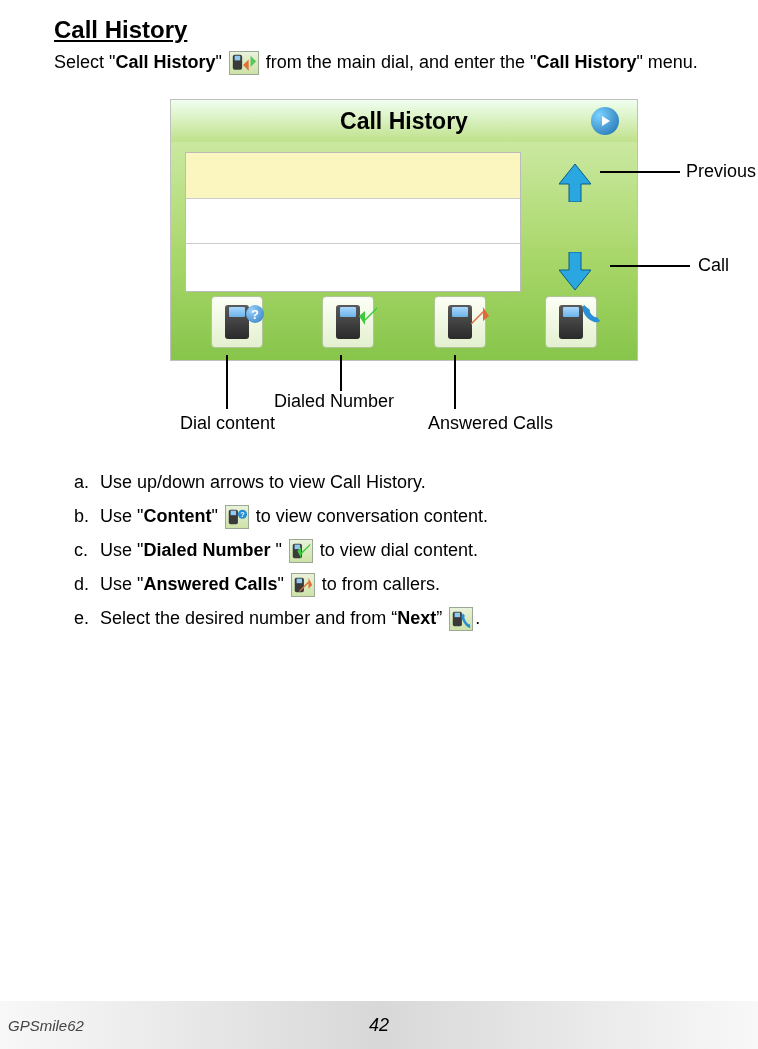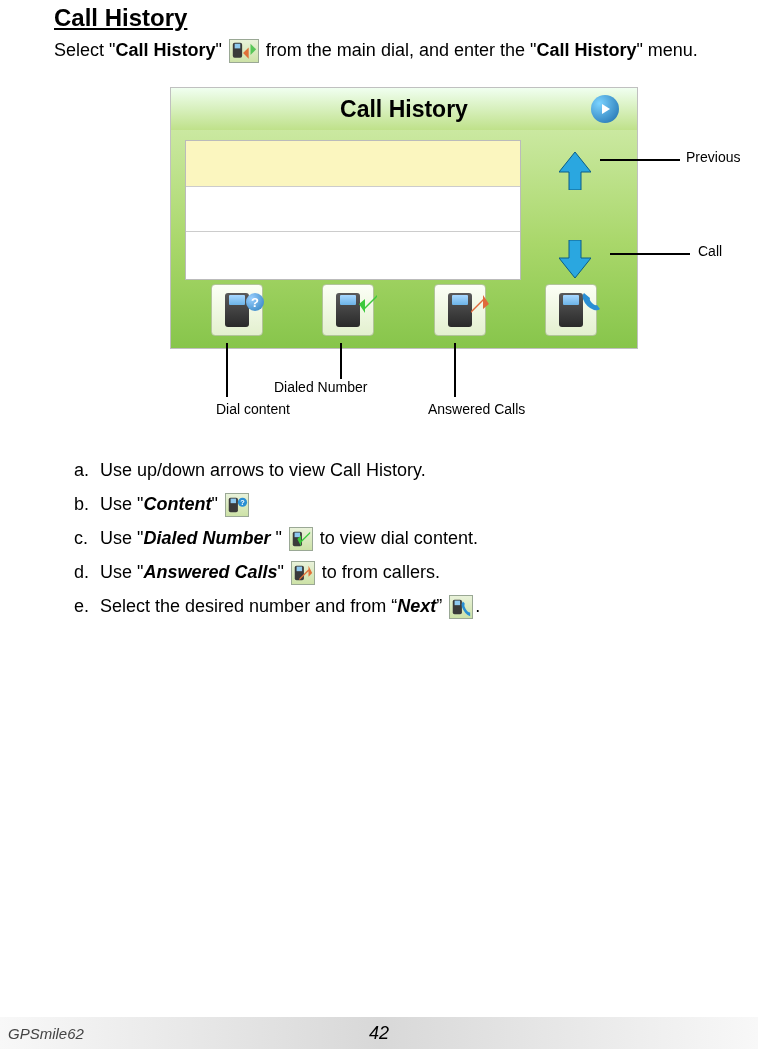--- a/index.html
+++ b/index.html
@@ -7,21 +7,21 @@
     margin: 0;
     font-family: Arial, Helvetica, sans-serif;
     font-size: 18px;
     color: #000;
     width: 758px;
     height: 1049px;
     position: relative;
     background: #fff;
   }
   .page {
-    padding: 0 54px 0 54px;
+    padding: 12px 54px 0 54px;
     position: relative;
     height: 100%;
   }
   h1.section-title {
     font-size: 24px;
     font-weight: bold;
     text-decoration: underline;
     margin: 0 0 6px 0;
     padding-top: 4px;
   }
@@ -137,47 +137,47 @@
   .mini-arrow.red svg polygon { fill:#e06a3c;}
   .mini-q { position:absolute; right:-2px; top:8px; width:18px; height:18px; border-radius:50%; background: radial-gradient(circle at 30% 30%, #9ad0ff,#2a7dbd); color:#fff; font-weight:bold; font-size:13px; display:flex; align-items:center; justify-content:center;}
   .mini-handset { position:absolute; right:-6px; top:6px; }
 
   .callout-line {
     position:absolute;
     background:#000;
   }
   .callout-text {
     position:absolute;
-    font-size:14px;
+    font-size:18px;
     white-space:nowrap;
   }
 
   ol.inst-list {
     margin: 18px 0 0 0;
     padding-left: 20px;
     list-style: none;
   }
   ol.inst-list li {
     margin-bottom: 6px;
     line-height: 1.55;
     display:flex;
     align-items:flex-start;
     flex-wrap:wrap;
   }
   ol.inst-list li .letter {
     width: 26px;
     flex-shrink:0;
   }
   ol.inst-list li .inst-body { flex:1; display:inline; }
-  ol.inst-list li .bold { font-weight:bold;font-style:italic; }
+  ol.inst-list li .bold { font-weight:bold; }
 
   .footer {
     position:absolute;
     bottom:0; left:0; right:0;
-    height: 32px;
+    height: 48px;
     background: linear-gradient(to right, #f8f8f8 0%, #d8d8d8 50%, #f8f8f8 100%);
     display:flex; align-items:center;
     font-style: italic;
     font-size: 16px;
     padding-left: 11px;
   }
   .footer .model { position:absolute; left:8px; font-style:italic; font-size:15px; color:#444;}
   .footer .pnum { position:absolute; left:50%; transform:translateX(-50%); font-style:italic; font-size:18px; }
 </style>
 </head>
@@ -246,21 +246,21 @@
       </div>
     </div>
 
     <div class="callout-line" style="left:546px; top:72px; width:80px; height:1.5px;"></div>
     <div class="callout-text" style="left:632px; top:62px;">Previous</div>
 
     <div class="callout-line" style="left:556px; top:166px; width:80px; height:1.5px;"></div>
     <div class="callout-text" style="left:644px; top:156px;">Call</div>
 
     <div class="callout-line" style="left:172px; top:256px; width:1.5px; height:54px;"></div>
-    <div class="callout-text" style="left:126px; top:314px;margin-left:36px;">Dial content</div>
+    <div class="callout-text" style="left:126px; top:314px;">Dial content</div>
 
     <div class="callout-line" style="left:286px; top:256px; width:1.5px; height:36px;"></div>
     <div class="callout-text" style="left:220px; top:292px;">Dialed Number</div>
 
     <div class="callout-line" style="left:400px; top:256px; width:1.5px; height:54px;"></div>
     <div class="callout-text" style="left:374px; top:314px;">Answered Calls</div>
 
   </div>
 
   <ol class="inst-list">
@@ -269,21 +269,21 @@
       <span class="inst-body"><span> Use up/down arrows to view Call History.</span></span>
     </li>
     <li>
       <span class="letter">b.</span>
       <span class="inst-body">
         <span> Use "</span><span class="bold">Content</span><span>" </span><span class="inline-icon small"><svg viewBox="0 0 24 24">
               <rect x="3" y="4" width="10" height="16" rx="2" fill="#3a3a3a"></rect>
               <rect x="5" y="5" width="6" height="5" fill="#8ec9f0"></rect>
               <circle cx="18" cy="9" r="5" fill="#2a8fd4"></circle>
               <text x="18" y="12" text-anchor="middle" font-size="8" fill="#fff" font-weight="bold">?</text>
-            </svg></span>
+            </svg></span><span> to view conversation content.</span>
       </span>
     </li>
     <li>
       <span class="letter">c.</span>
       <span class="inst-body">
         <span> Use "</span><span class="bold">Dialed Number </span><span>" </span><span class="inline-icon small"><svg viewBox="0 0 24 24">
               <rect x="3" y="4" width="10" height="16" rx="2" fill="#3a3a3a"></rect>
               <rect x="5" y="5" width="6" height="5" fill="#8ec9f0"></rect>
               <polygon points="22,4 12,14 12,8 8,12 12,20 12,16 22,6" fill="#3cc93c"></polygon>
             </svg></span><span> to view dial content.</span>

